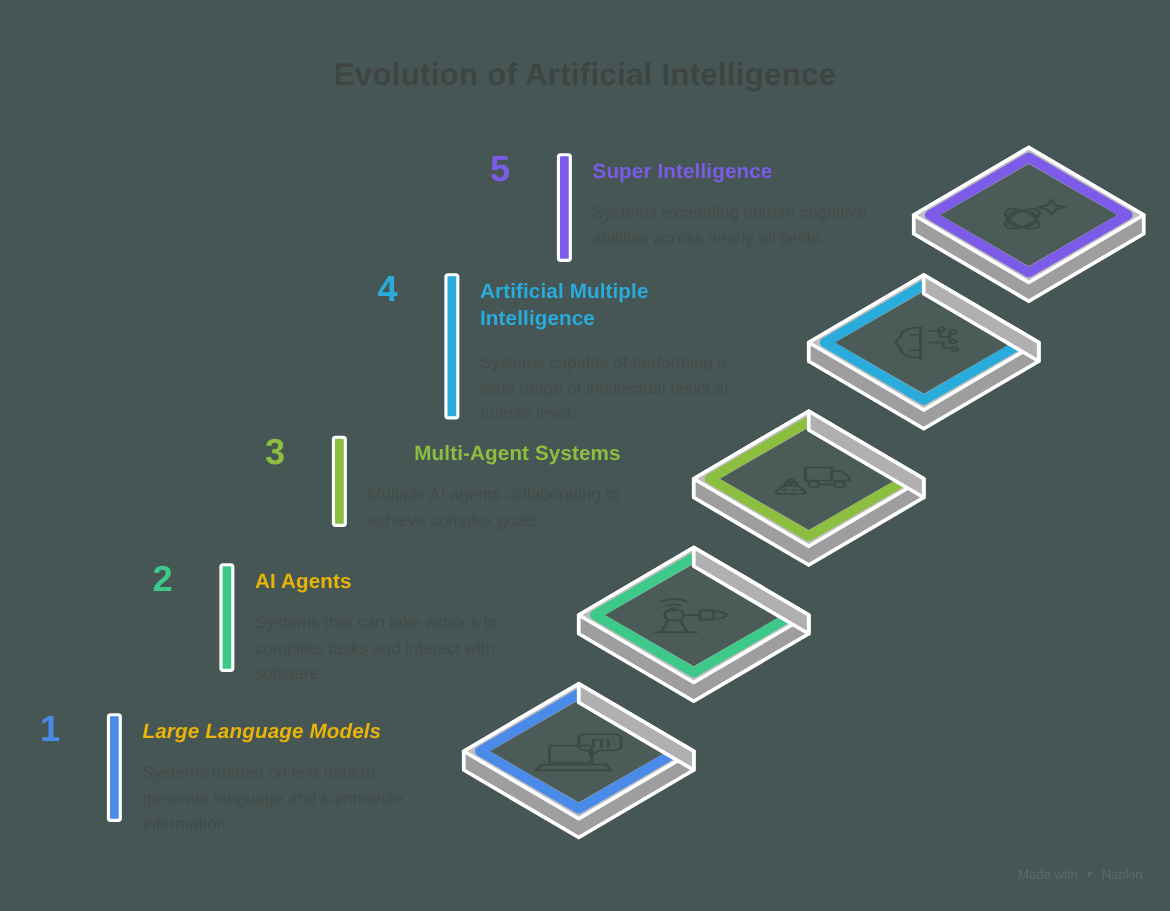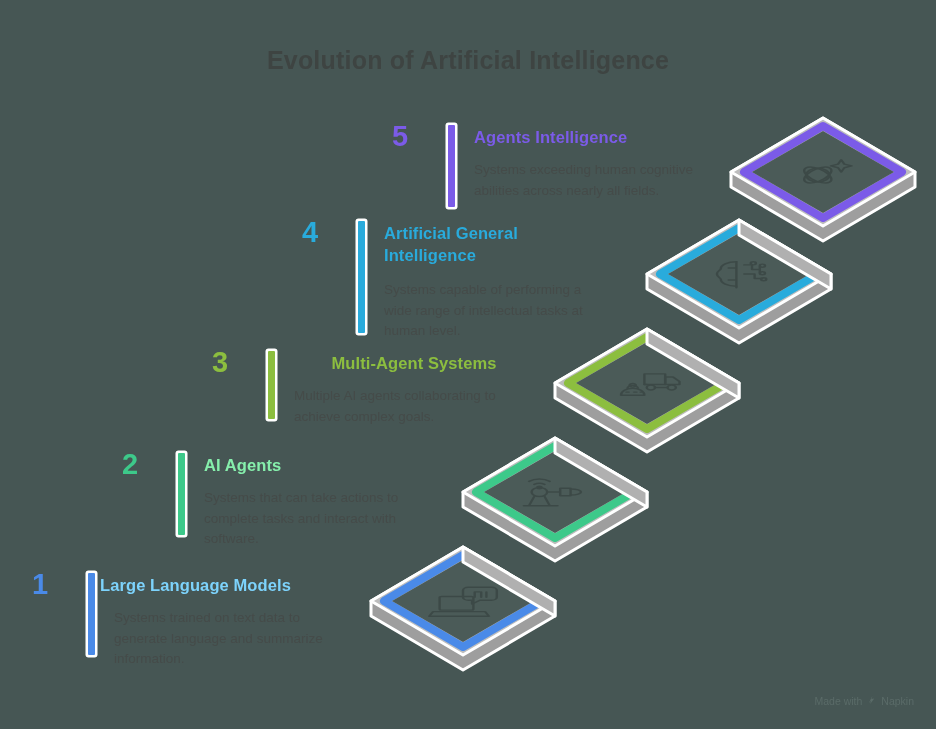--- a/index.html
+++ b/index.html
@@ -169,49 +169,49 @@
       <path d="M752 172 L823 131 L894 172 L823 213 Z" fill="#4b5b58"></path>
       <g opacity=".30" transform="translate(823 172) scale(1.30 .76) translate(-32 -32)">
         <use href="#ico-atom" width="64" height="64" fill="none" stroke="#1d2321" stroke-width="1.9" stroke-linecap="round" stroke-linejoin="round"></use>
       </g>
     </g>
   </svg>
 
   <div class="entry" style="left:392px; top:122px; width:320px; --accent:#7b5be8;">
     <div class="num" style="color:#7b5be8;">5</div>
     <div class="bar" style="left:56px; top:3px; height:82px;"></div>
-    <div class="etitle" style="left:82px; top:5px; width:230px; color:#7b5be8;">Agents Intelligence</div>
+    <div class="etitle" style="left:82px; top:5px; width:230px; color:#7b5be8;">Super Intelligence</div>
     <div class="edesc" style="left:82px; top:38px; width:222px;">Systems exceeding human cognitive abilities across nearly all fields.</div>
   </div>
 
   <div class="entry" style="left:302px; top:218px; width:320px; --accent:#29abdc;">
     <div class="num" style="color:#29abdc;">4</div>
     <div class="bar" style="left:56px; top:3px; height:112px;"></div>
-    <div class="etitle" style="left:82px; top:5px; width:178px; color:#29abdc;">Artificial General Intelligence</div>
+    <div class="etitle" style="left:82px; top:5px; width:178px; color:#29abdc;">Artificial Multiple Intelligence</div>
     <div class="edesc" style="left:82px; top:62px; width:222px;">Systems capable of performing a wide range of intellectual tasks at human level.</div>
   </div>
 
   <div class="entry" style="left:212px; top:348px; width:330px; --accent:#8cbe3f;">
     <div class="num" style="color:#8cbe3f;">3</div>
     <div class="bar" style="left:56px; top:3px; height:68px;"></div>
     <div class="etitle" style="left:82px; top:5px; width:240px; color:#8cbe3f;text-align:center;">Multi-Agent Systems</div>
     <div class="edesc" style="left:82px; top:38px; width:240px;">Multiple AI agents collaborating to achieve complex goals.</div>
   </div>
 
   <div class="entry" style="left:122px; top:450px; width:330px; --accent:#3dc98a;">
     <div class="num" style="color:#3dc98a;">2</div>
     <div class="bar" style="left:56px; top:3px; height:82px;"></div>
-    <div class="etitle" style="left:82px; top:5px; width:230px; color:#86efac;">AI Agents</div>
+    <div class="etitle" style="left:82px; top:5px; width:230px; color:#eab308;">AI Agents</div>
     <div class="edesc" style="left:82px; top:38px; width:222px;">Systems that can take actions to complete tasks and interact with software.</div>
   </div>
 
   <div class="entry" style="left:32px; top:570px; width:340px; --accent:#4a8ae8;">
     <div class="num" style="color:#4a8ae8;">1</div>
     <div class="bar" style="left:56px; top:3px; height:82px;"></div>
-    <div class="etitle" style="left:68px; top:5px; width:250px; color:#7dd3fc;">Large Language Models</div>
+    <div class="etitle" style="left:82px; top:5px; width:250px; color:#eab308;font-style:italic;">Large Language Models</div>
     <div class="edesc" style="left:82px; top:38px; width:240px;">Systems trained on text data to generate language and summarize information.</div>
   </div>
 
   <div id="watermark">
     <span>Made with</span>
     <span>
       <svg viewBox="0 0 24 24">
           <path d="M6 20 L14 4 L12 11 L18 10 L9 22 L11 14 Z" fill="#5a6b68" stroke="none"></path>
         </svg>
     </span>

